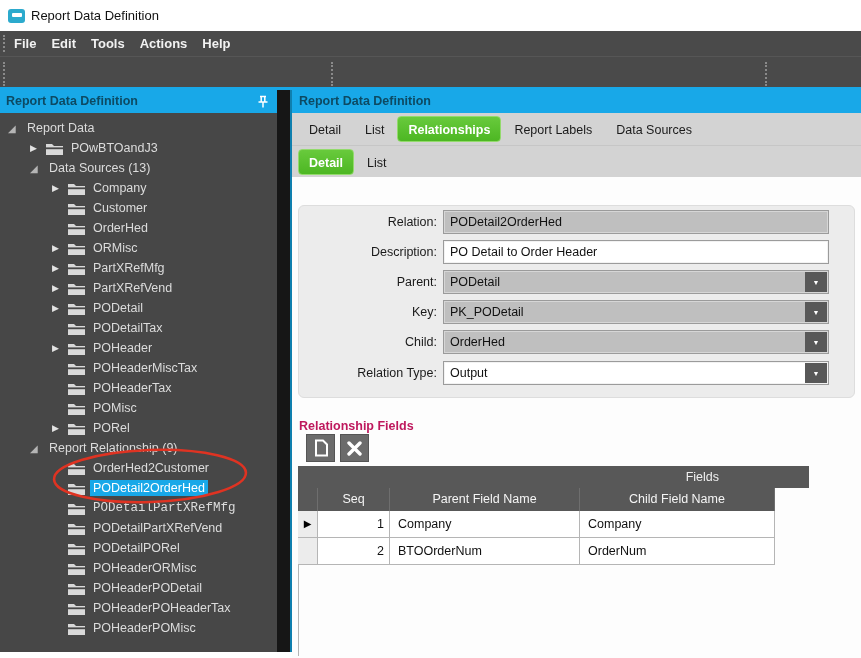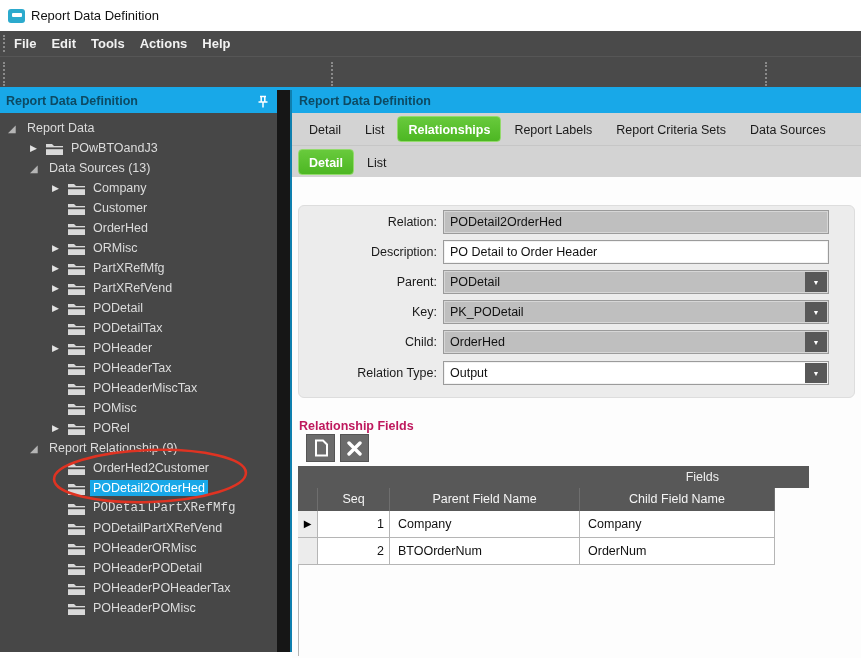--- a/index.html
+++ b/index.html
@@ -343,29 +343,29 @@
             <rect x="0" y="5.4" width="17" height="1.8" fill="#474747"></rect>
           </svg>
           <span class="tree-label">POHeader</span>
         </div>
         <div class="tree-row" style="padding-left: 52px;">
           <span class="tree-exp"></span>
           <svg class="tree-folder" width="17" height="13" viewBox="0 0 17 13">
             <path d="M0 2 h6 l2 2 h9 v9 H0 z" fill="#d9d9d9"></path>
             <rect x="0" y="5.4" width="17" height="1.8" fill="#474747"></rect>
           </svg>
+          <span class="tree-label">POHeaderMiscTax</span>
+        </div>
+        <div class="tree-row" style="padding-left: 52px;">
+          <span class="tree-exp"></span>
+          <svg class="tree-folder" width="17" height="13" viewBox="0 0 17 13">
+            <path d="M0 2 h6 l2 2 h9 v9 H0 z" fill="#d9d9d9"></path>
+            <rect x="0" y="5.4" width="17" height="1.8" fill="#474747"></rect>
+          </svg>
           <span class="tree-label">POHeaderTax</span>
-        </div>
-        <div class="tree-row" style="padding-left: 52px;">
-          <span class="tree-exp"></span>
-          <svg class="tree-folder" width="17" height="13" viewBox="0 0 17 13">
-            <path d="M0 2 h6 l2 2 h9 v9 H0 z" fill="#d9d9d9"></path>
-            <rect x="0" y="5.4" width="17" height="1.8" fill="#474747"></rect>
-          </svg>
-          <span class="tree-label">POHeaderMiscTax</span>
         </div>
         <div class="tree-row" style="padding-left: 52px;">
           <span class="tree-exp"></span>
           <svg class="tree-folder" width="17" height="13" viewBox="0 0 17 13">
             <path d="M0 2 h6 l2 2 h9 v9 H0 z" fill="#d9d9d9"></path>
             <rect x="0" y="5.4" width="17" height="1.8" fill="#474747"></rect>
           </svg>
           <span class="tree-label">POMisc</span>
         </div>
         <div class="tree-row" style="padding-left: 52px;">
@@ -404,20 +404,28 @@
           </svg>
           <span class="tree-label">PODetailPartXRefMfg</span>
         </div>
         <div class="tree-row" style="padding-left: 52px;">
           <span class="tree-exp"></span>
           <svg class="tree-folder" width="17" height="13" viewBox="0 0 17 13">
             <path d="M0 2 h6 l2 2 h9 v9 H0 z" fill="#d9d9d9"></path>
             <rect x="0" y="5.4" width="17" height="1.8" fill="#474747"></rect>
           </svg>
           <span class="tree-label">PODetailPartXRefVend</span>
+        </div>
+        <div class="tree-row" style="padding-left: 52px;">
+          <span class="tree-exp"></span>
+          <svg class="tree-folder" width="17" height="13" viewBox="0 0 17 13">
+            <path d="M0 2 h6 l2 2 h9 v9 H0 z" fill="#d9d9d9"></path>
+            <rect x="0" y="5.4" width="17" height="1.8" fill="#474747"></rect>
+          </svg>
+          <span class="tree-label">PODetailPORel</span>
         </div>
         <div class="tree-row" style="padding-left: 52px;">
           <span class="tree-exp"></span>
           <svg class="tree-folder" width="17" height="13" viewBox="0 0 17 13">
             <path d="M0 2 h6 l2 2 h9 v9 H0 z" fill="#d9d9d9"></path>
             <rect x="0" y="5.4" width="17" height="1.8" fill="#474747"></rect>
           </svg>
           <span class="tree-label">POHeaderORMisc</span>
         </div>
         <div class="tree-row" style="padding-left: 52px;">
@@ -451,21 +459,20 @@
 
   <div id="right-panel">
     <div id="rp-header">
       <span class="ph-title">Report Data Definition</span>
     </div>
     <div class="tabstrip" id="tabstrip1">
         <div class="tab"><span>Detail</span></div>
         <div class="tab"><span>List</span></div>
         <div class="tab sel"><span>Relationships</span></div>
         <div class="tab"><span>Report Labels</span></div>
-        <div class="tab"><span>Report Criteria Sets</span></div>
         <div class="tab"><span>Data Sources</span></div>
       </div>
     <div class="tabstrip" id="tabstrip2">
         <div class="tab sel"><span>Detail</span></div>
         <div class="tab"><span>List</span></div>
       </div>
 
     <div id="form-panel"></div>
     <div id="form-rows">
         <div class="form-row" style="top: 120px;">

